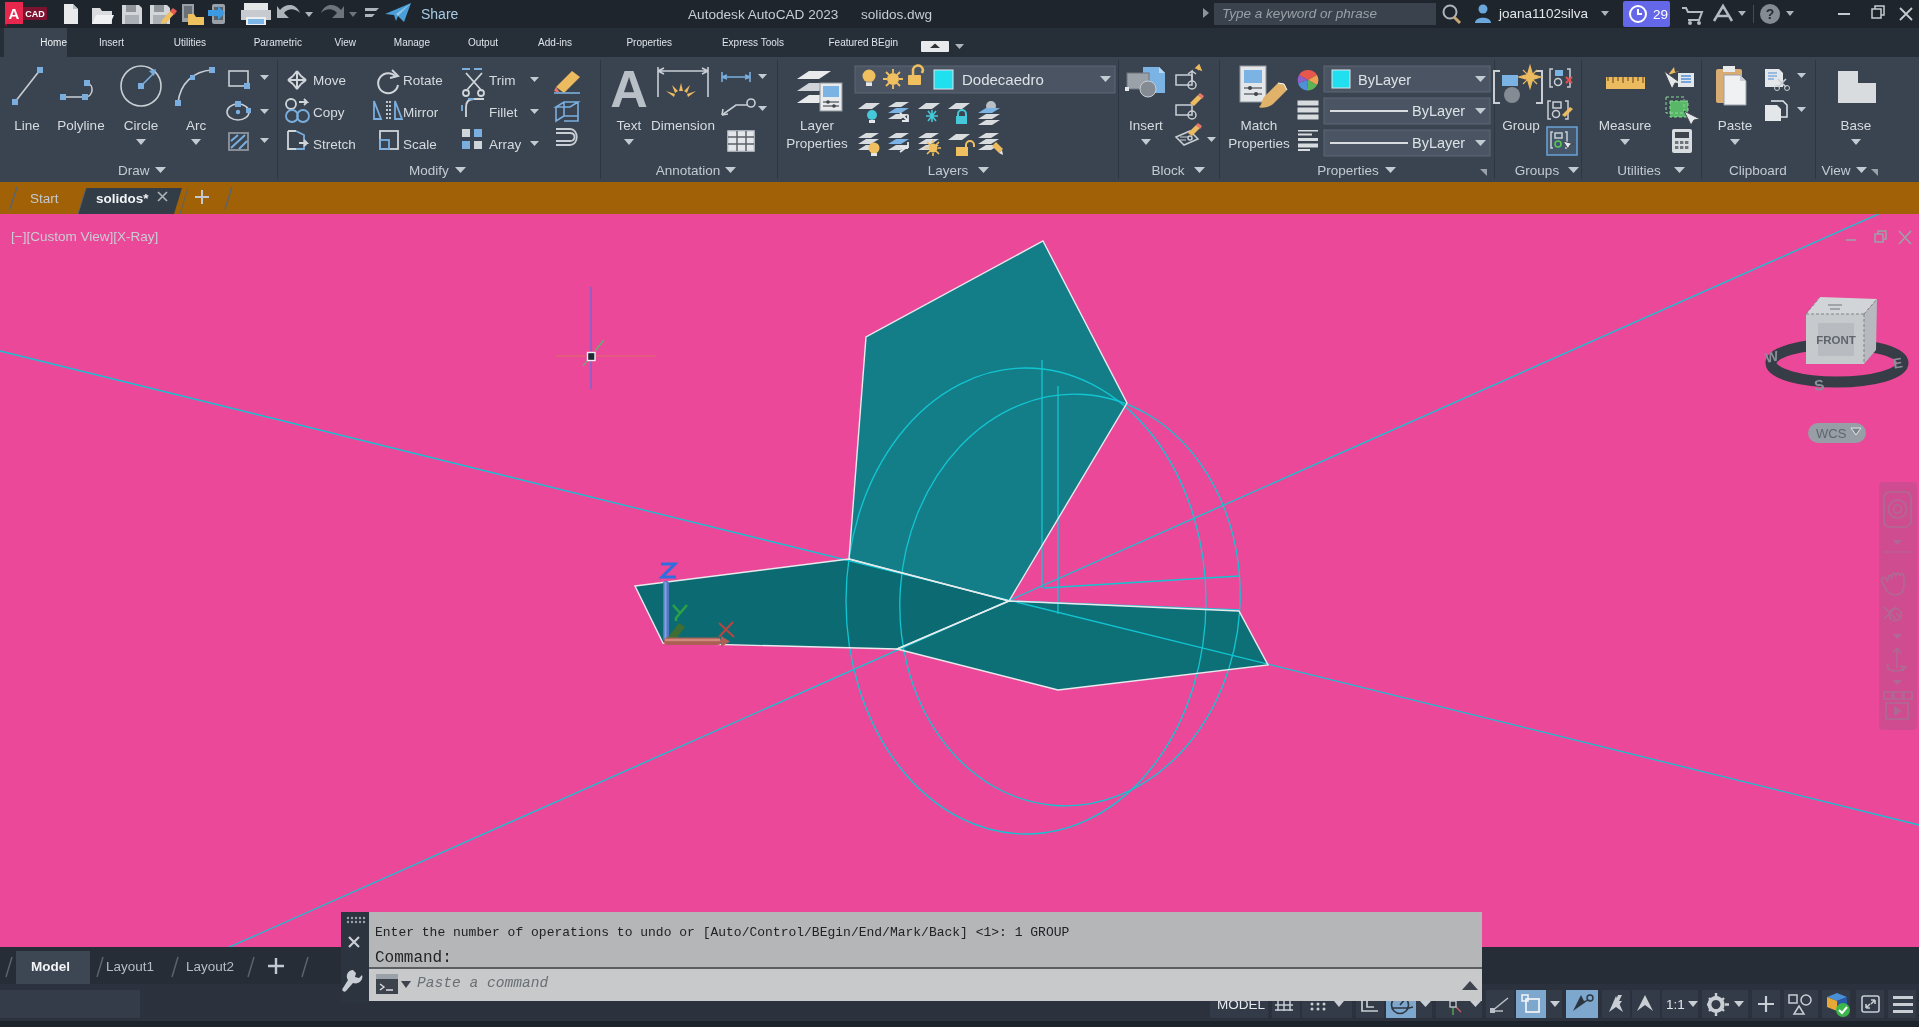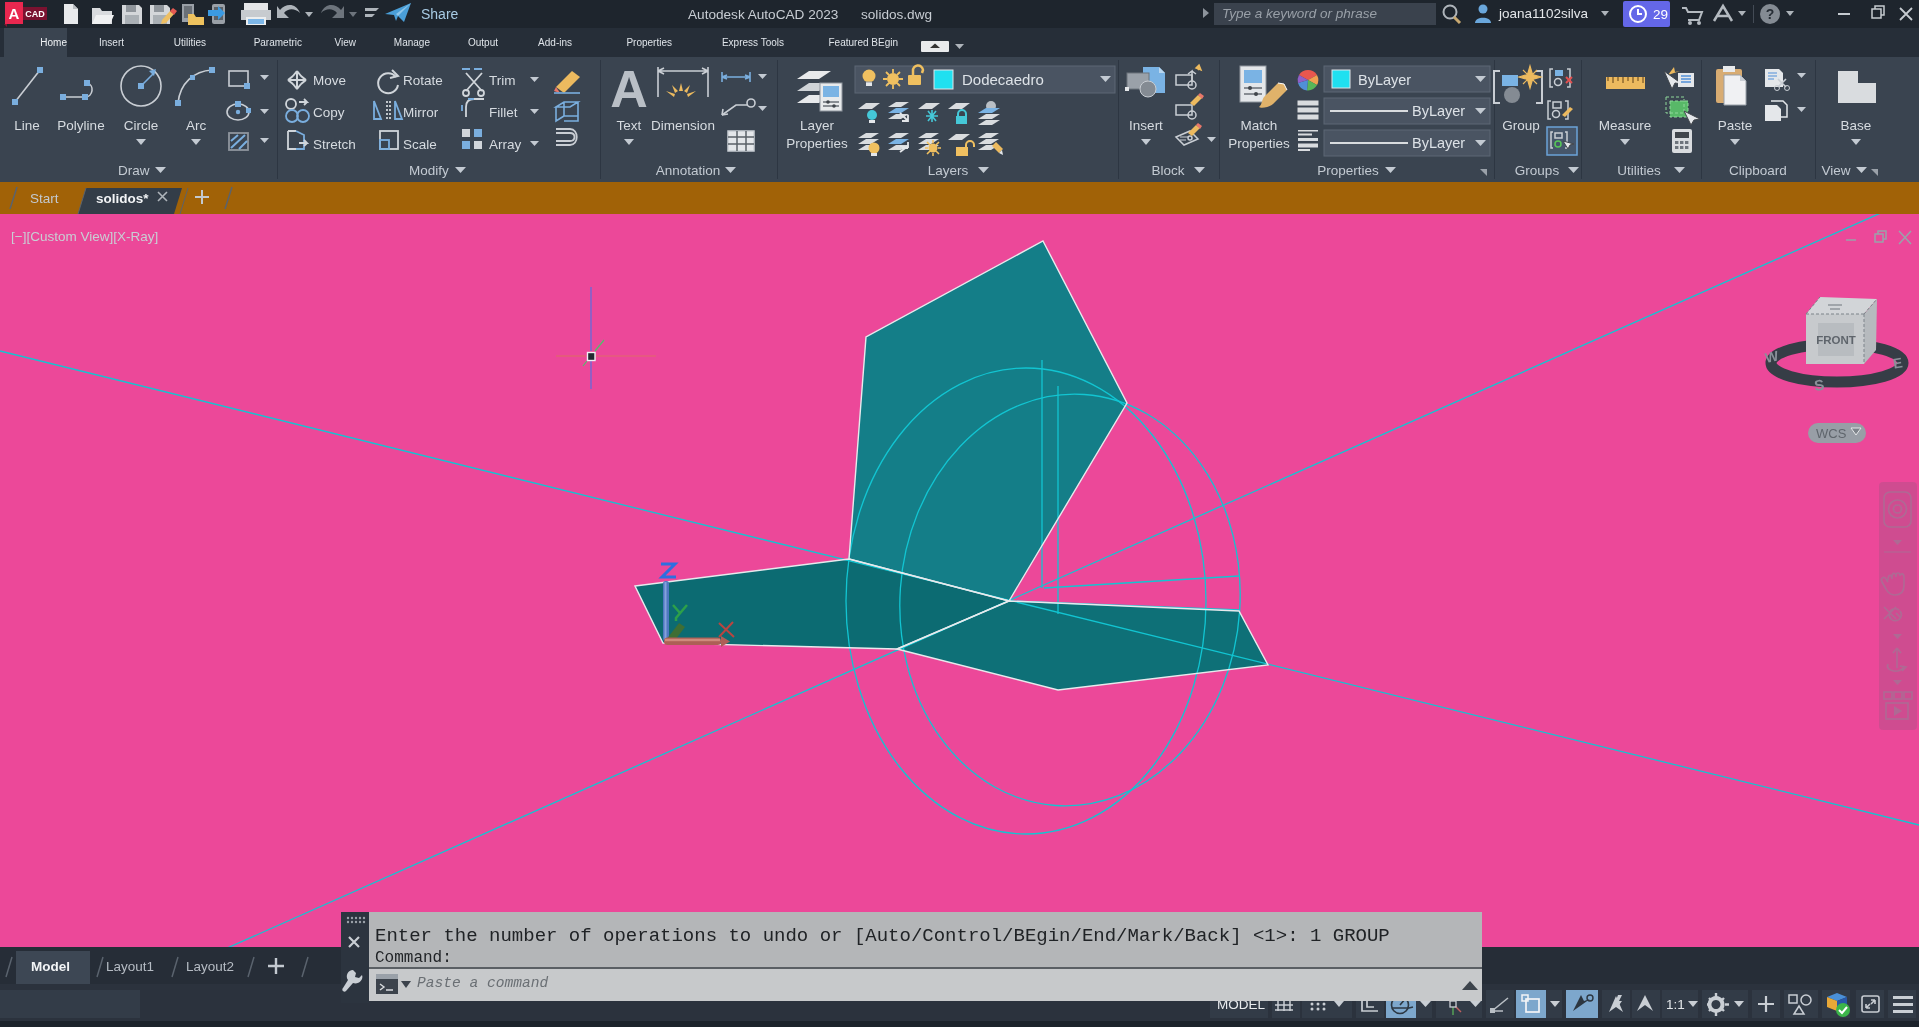--- a/index.html
+++ b/index.html
@@ -769,21 +769,21 @@
         <circle cx="11" cy="10" r="1.2"></circle>
         <circle cx="15" cy="10" r="1.2"></circle>
         <circle cx="19" cy="10" r="1.2"></circle>
         <circle cx="23" cy="10" r="1.2"></circle>
       </g>
   <path d="M8 25 l10 10 M18 25 l-10 10" stroke="#c9ced4" stroke-width="2.2"></path>
   <path d="M7 68 c-3 -4 0 -10 5 -10 l3 3 l-1 4 l4 1 l3 -3 c2 5 -4 10 -9 8 l-7 8 c-2 2 -5 -1 -3 -3 Z" fill="#c9ced4"></path>
  </svg>
  <div class="abs" style="left:369px;top:912px;width:1113px;height:57px;background:#b4b6b8;border-bottom:2px solid #5a5f64"></div>
  <div class="abs" style="left:369px;top:969px;width:1113px;height:32px;background:#c7c9cb"></div>
- <div class="abs" style="left:375px;top:925px;width:1100px;height:20px;font-family:'Liberation Mono',monospace;font-size:19px;color:#202326;white-space:pre">Enter the number of operations to undo or [Auto/Control/BEgin/End/Mark/Back] &lt;1&gt;: 1 GROUP</div>
+ <div class="abs" style="left:375px;top:925px;width:1100px;height:20px;font-family:'Liberation Mono',monospace;font-size:13px;color:#202326;white-space:pre">Enter the number of operations to undo or [Auto/Control/BEgin/End/Mark/Back] &lt;1&gt;: 1 GROUP</div>
  <div class="abs" style="left:375px;top:949px;width:300px;height:20px;font-family:'Liberation Mono',monospace;font-size:16px;color:#202326">Command:</div>
  <svg class="abs" style="left:374px;top:972px" width="120" height="26">
   <rect x="2" y="2" width="22" height="20" fill="#3c434c"></rect>
   <rect x="2" y="2" width="22" height="5" fill="#9aa1a9"></rect>
   <path d="M6 12 l4 3 l-4 3 M12 18 h7" stroke="#d9dcdf" stroke-width="1.4" fill="none"></path>
   <path d="M27 9 h10 l-5 7 Z" fill="#3c434c"></path>
  </svg>
  <div class="abs" style="left:417px;top:975px;font-family:'Liberation Mono',monospace;font-style:italic;font-size:14.6px;color:#6a6f74">Paste a command</div>
  <svg class="abs" style="left:1460px;top:978px" width="20" height="14">
       <path d="M2 12 l8 -9 l8 9 Z" fill="#3c434c"></path>

